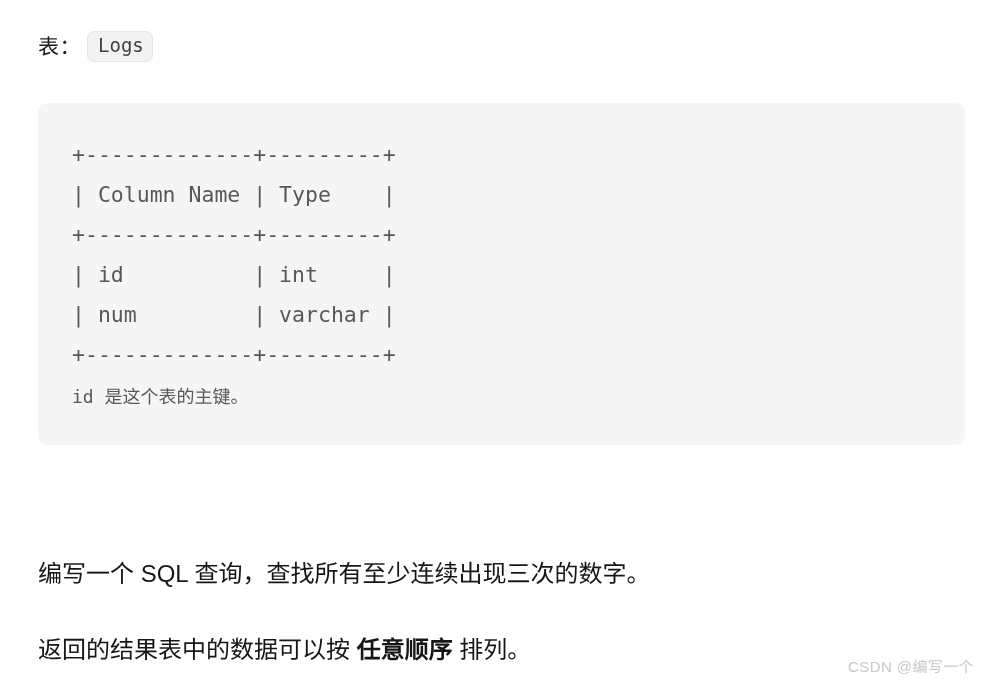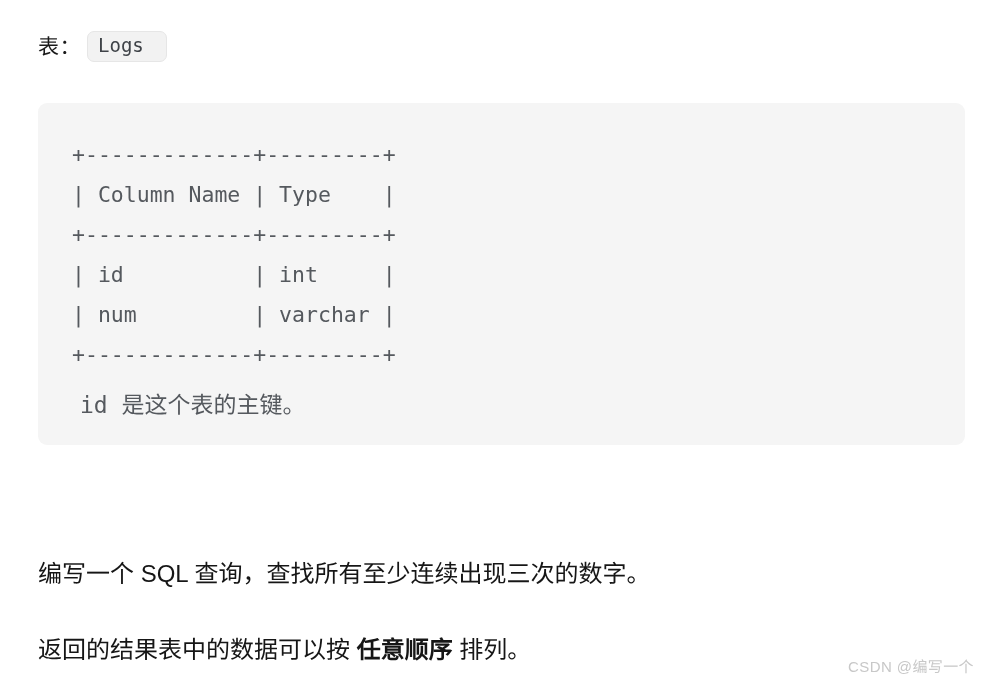--- a/index.html
+++ b/index.html
@@ -36,21 +36,21 @@
     color: #1a1a1a;
     white-space: nowrap;
   }
   .table-heading .label {
     font-family: "Liberation Sans", "DejaVu Sans", sans-serif;
     letter-spacing: 0.5px;
   }
   .inline-code {
     display: inline-block;
     margin-left: 6px;
-    padding: 3px 22px 4px 10px;
+    padding: 3px 8px 4px 10px;
     background: #f2f2f2;
     border: 1px solid #e6e6e6;
     border-radius: 7px;
     font-family: "DejaVu Sans Mono", "Liberation Mono", monospace;
     font-size: 19px;
     line-height: 1.15;
     color: #3f4348;
   }
 
   
@@ -69,24 +69,24 @@
   .code-block pre {
     margin: 0;
     font-family: "DejaVu Sans Mono", "Liberation Mono", monospace;
     font-size: 21.5px;
     line-height: 40px;
     color: #55595e;
     white-space: pre;
     letter-spacing: 0px;
   }
   .code-block .note-line {
-    margin: 8px;
+    margin: 0;
     padding-top: 2px;
     font-family: "DejaVu Sans Mono", "Liberation Mono", monospace;
-    font-size: 23px;
+    font-size: 18px;
     line-height: 40px;
     color: #55595e;
     white-space: pre;
   }
 
   
   .para {
     position: absolute;
     left: 38px;
     font-size: 24px;

